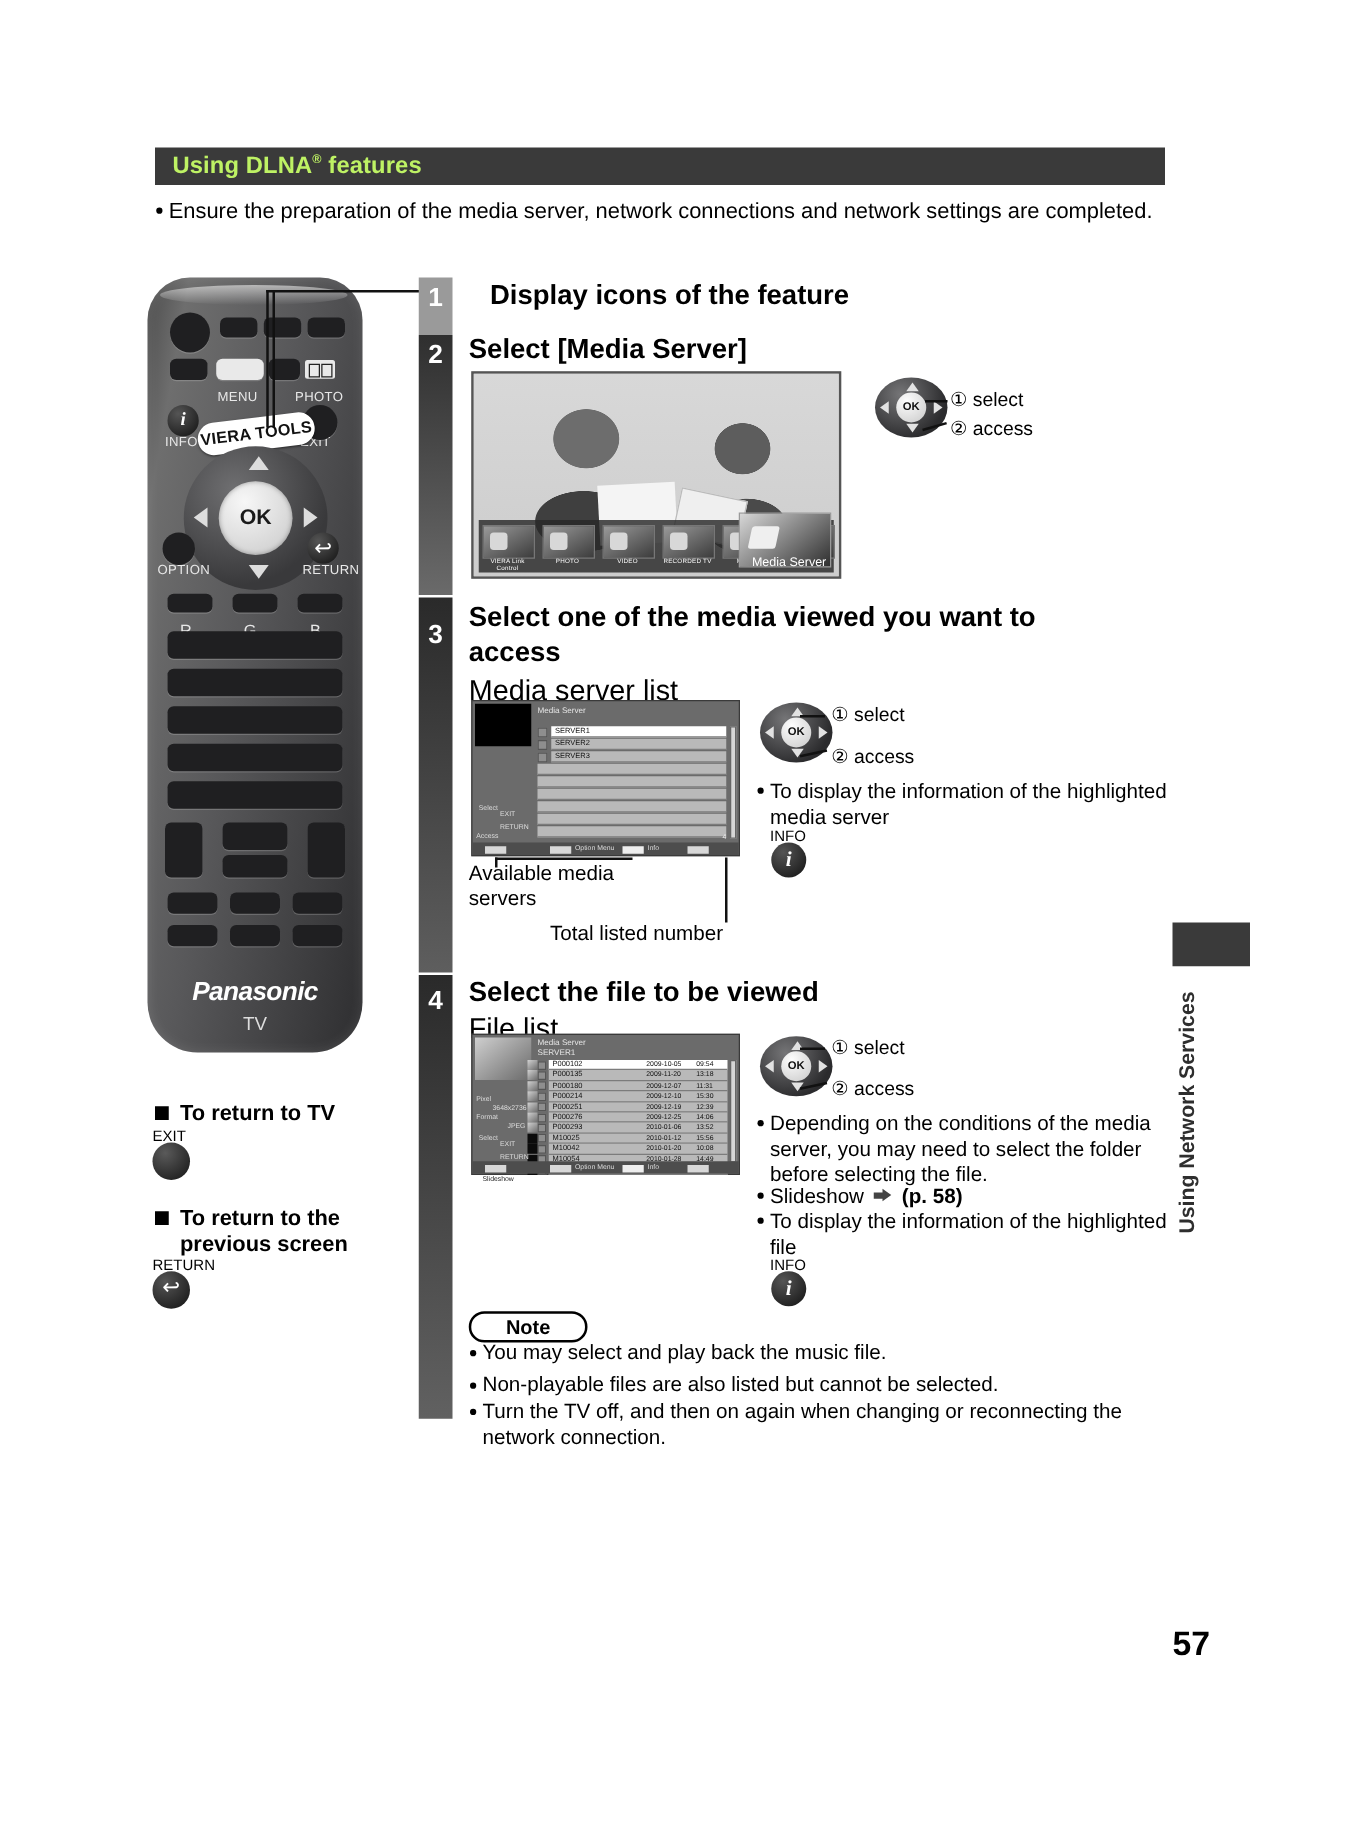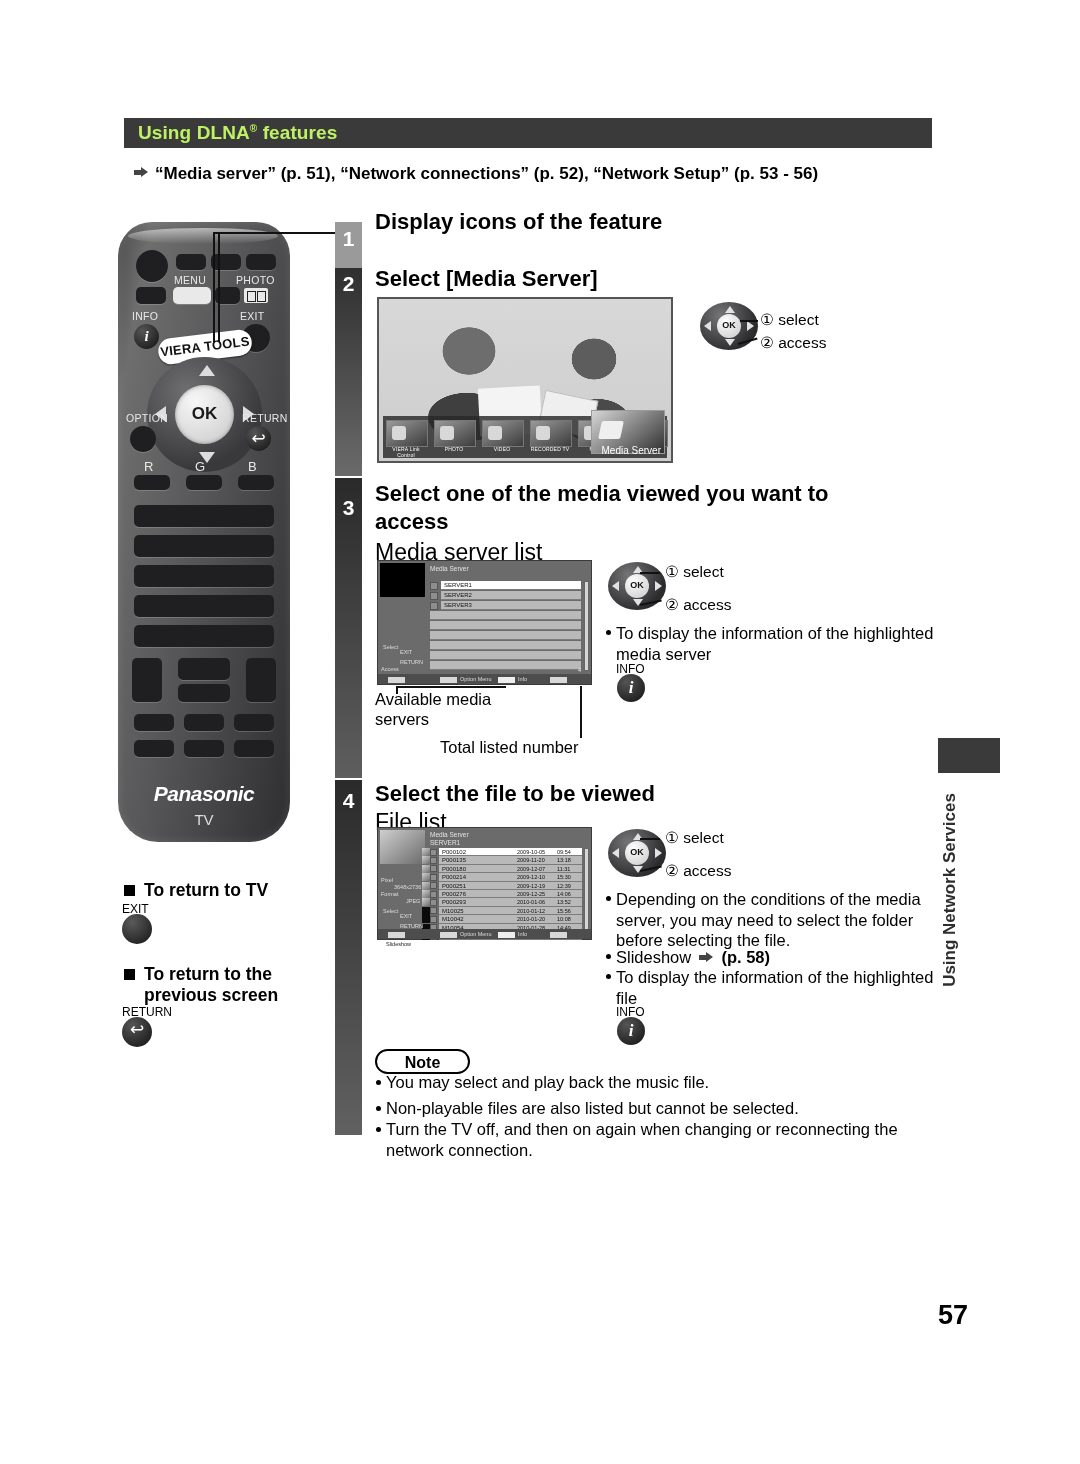--- a/index.html
+++ b/index.html
@@ -21,21 +21,21 @@
 
   
   .remote{position:absolute;left:118px;top:222px;width:172px;height:620px;
      background:linear-gradient(100deg,#4c4c4c 0%,#6e6e6e 12%,#58585a 45%,#3f3f41 78%,#2e2e30 100%);
      border-radius:34px 34px 40px 40px;box-shadow:inset 0 0 10px rgba(255,255,255,.12);}
   .remote .gloss{position:absolute;left:10px;top:6px;width:150px;height:16px;border-radius:50%;
      background:linear-gradient(180deg,rgba(255,255,255,.55),rgba(255,255,255,0));}
   .rbtn{position:absolute;background:#1f1f21;border-radius:5px;box-shadow:0 1px 0 rgba(255,255,255,.18);}
   .rbtn.light{background:#e9e9e9;}
   .rbtn.round{border-radius:50%;}
-  .rlbl{position:absolute;color:#e8e8e8;font-size:10.5px;letter-spacing:.3px;}
+  .rlbl{position:absolute;color:#e8e8e8;font-size:10.5px;letter-spacing:.3px;margin-top:38px;}
   
   .ring{position:absolute;left:29px;top:135px;width:115px;height:115px;border-radius:50%;
         background:radial-gradient(circle at 35% 30%,#6f6f71,#39393b 70%);}
   .ring .inner{position:absolute;left:28px;top:28px;width:59px;height:59px;border-radius:50%;
         background:radial-gradient(circle at 35% 28%,#f7f7f7,#c8c8c8);box-shadow:inset 0 0 4px rgba(0,0,0,.35);}
   .ring .inner span{position:absolute;left:0;right:0;top:19px;text-align:center;font-size:17px;font-weight:bold;color:#1a1a1a;}
   .tri{position:absolute;width:0;height:0;}
   .tri.up{left:52px;top:8px;border-left:8px solid transparent;border-right:8px solid transparent;border-bottom:11px solid #ddd;}
   .tri.dn{left:52px;top:95px;border-left:8px solid transparent;border-right:8px solid transparent;border-top:11px solid #ddd;}
   .tri.lf{left:8px;top:49px;border-top:8px solid transparent;border-bottom:8px solid transparent;border-right:11px solid #ddd;}
@@ -136,24 +136,21 @@
   .infolbl{position:absolute;font-size:12px;}
 </style>
 </head>
 <body>
 
 <div class="sec-bar">
   <div class="t"><span>Using DLNA</span><sup>®</sup><span> features</span></div>
 </div>
 
 <div class="intro">
-  <div class="b2">
-    <span class="arrowglyph"></span>
-    <span>“Media server” (p. 51), “Network connections” (p. 52), “Network Setup” (p. 53 - 56)</span>
-  </div>
+  <div class="b1">Ensure the preparation of the media server, network connections and network settings are completed.</div>
 </div>
 
 <div class="remote">
   <div class="gloss"></div>
 
   <div class="rbtn round" style="left:18px;top:28px;width:32px;height:32px;"></div>
   <div class="rbtn" style="left:58px;top:32px;width:30px;height:16px;"></div>
   <div class="rbtn" style="left:93px;top:32px;width:30px;height:16px;"></div>
   <div class="rbtn" style="left:128px;top:32px;width:30px;height:16px;"></div>
 
@@ -216,21 +213,21 @@
   <div class="brand">Panasonic</div>
   <div class="brandtv">TV</div>
 </div>
 
 <div class="callout"></div>
 <div class="callout-b"></div>
 <div class="callout2"></div>
 
 <div class="stepbar" style="top:222px;height:46px;background:#9a9a9a;"></div>
 <div class="stepnum" style="top:227px;">1</div>
-<div class="steph" style="top:208px;">Display icons of the feature</div>
+<div class="steph" style="top:222px;margin-left:17px;">Display icons of the feature</div>
 
 <div class="stepbar" style="top:268px;height:208px;background:linear-gradient(180deg,#2f2f2f,#6a6a6a);"></div>
 <div class="stepnum" style="top:272px;">2</div>
 <div class="steph" style="top:265px;">Select [Media Server]</div>
 
 <div class="tvshot">
   <div class="people"></div>
   <div class="paper"></div>
   <div class="paper2"></div>
   <div class="iconbar">

